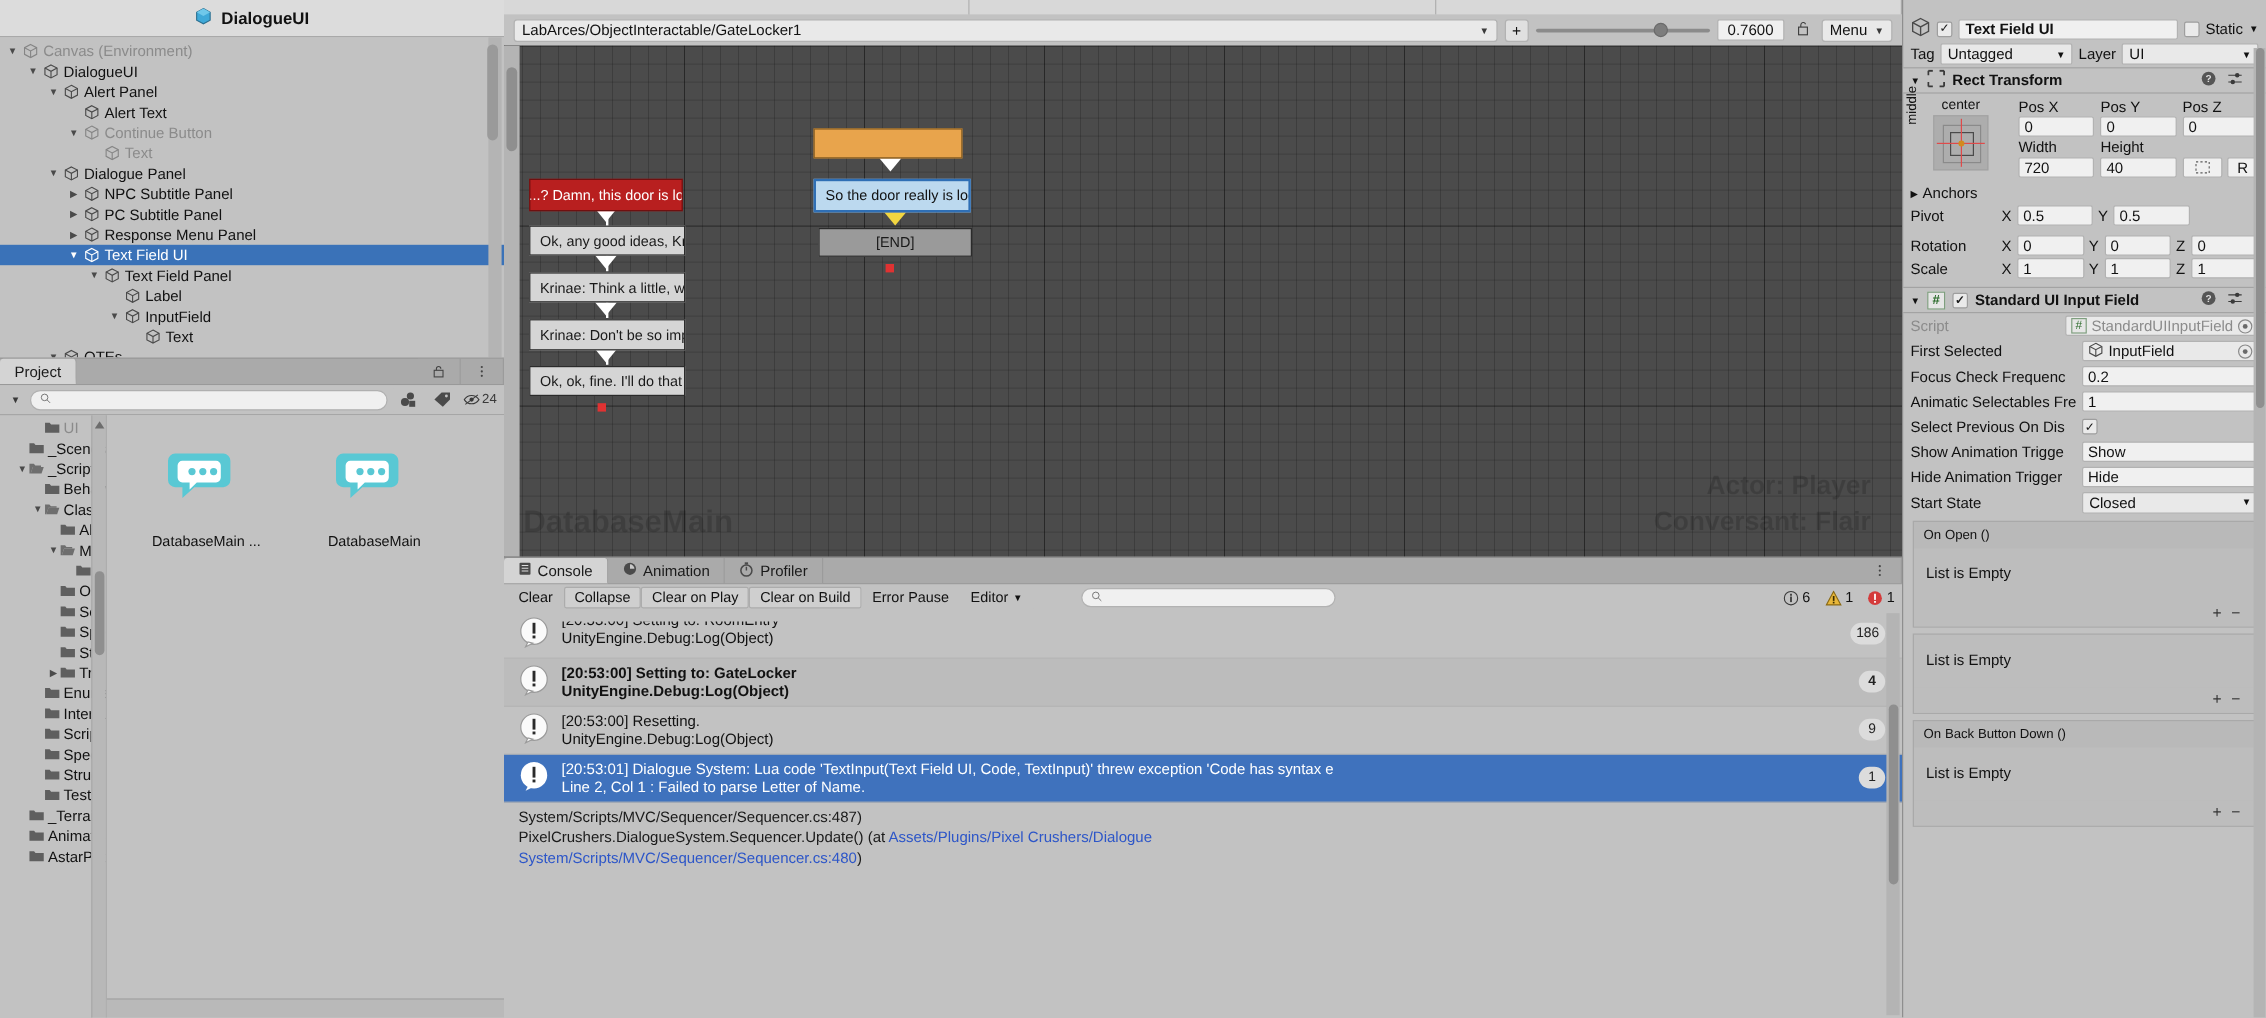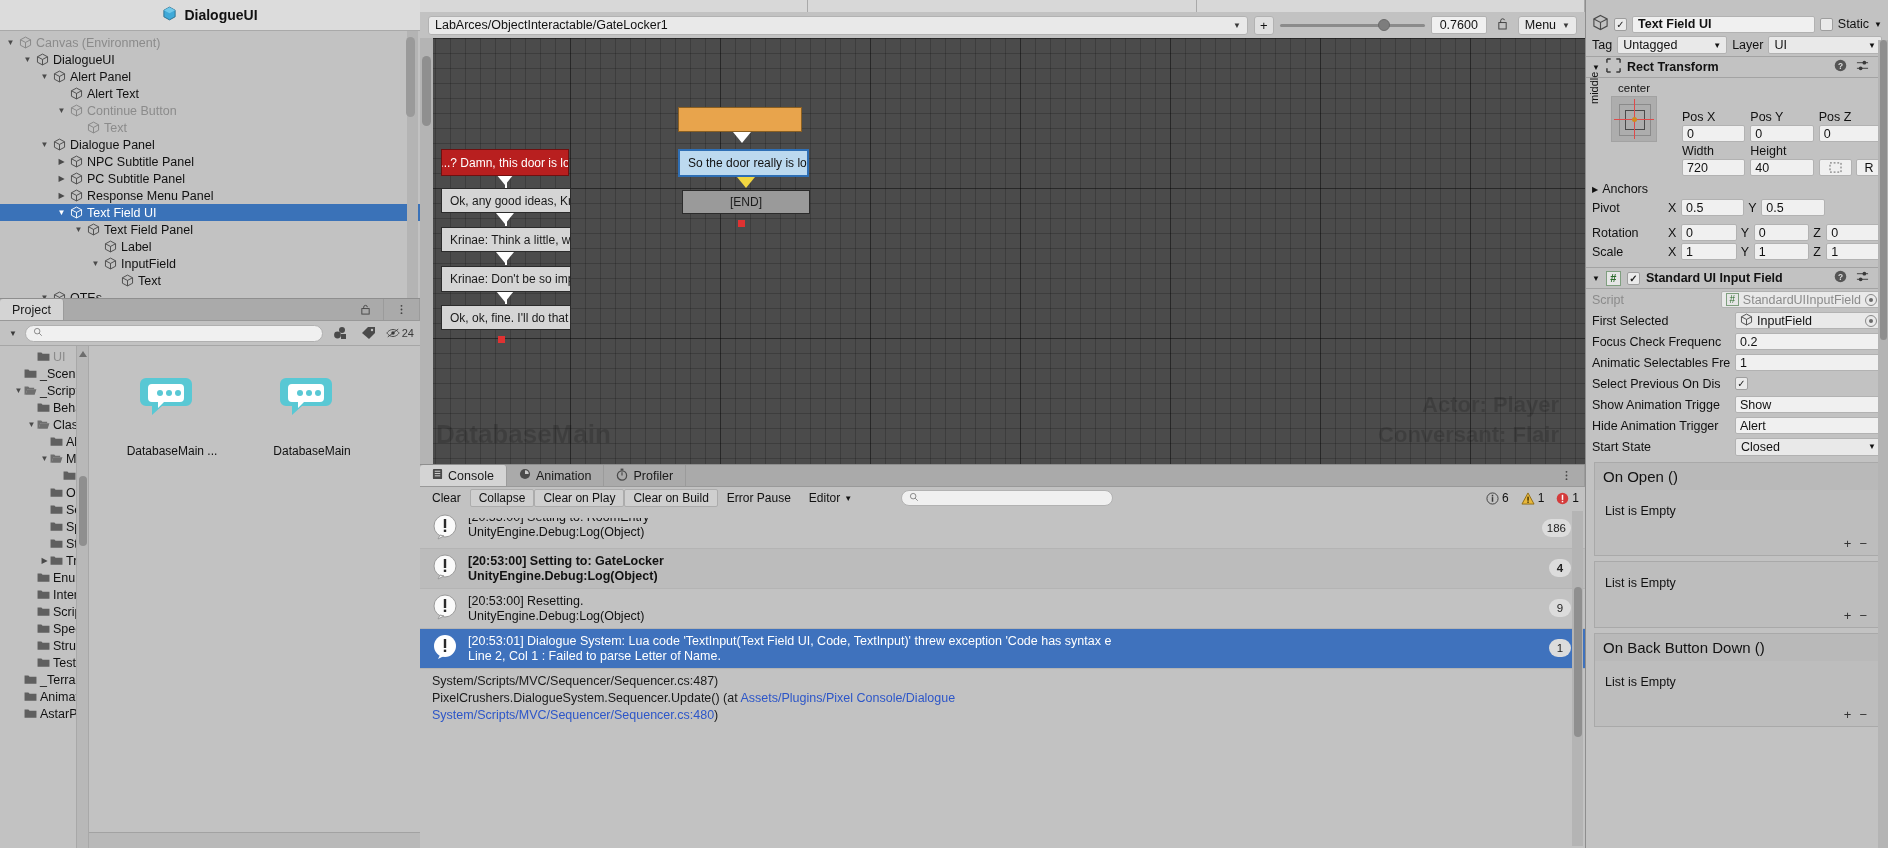--- a/index.html
+++ b/index.html
@@ -265,36 +265,36 @@
     position: absolute; left: 13px; top: 13px; width: 20px; height: 20px;
     border: 1px solid #4a4a4a;
   }
   .anchor-box .hline { position:absolute; left:2px; right:2px; top:22px; height:1px; background:#e04a4a; }
   .anchor-box .vline { position:absolute; top:2px; bottom:2px; left:22px; width:1px; background:#e04a4a; }
   .anchor-box .dot { position:absolute; left:20px; top:20px; width:5px; height:5px; background:#d28a1e; border-radius:50%; }
   .mid-label {
     position: absolute; left: -4px; top: 22px; font-size: 11px;
     transform: rotate(-90deg); transform-origin: left top;
   }
-  .fields3 { flex: 1; margin-top: 28px; }
+  .fields3 { flex: 1; }
   .f3row { display: flex; gap: 5px; margin-bottom: 2px; }
   .f3cell { flex: 1; }
   .f3cell .cap { font-size: 12.5px; margin-bottom: 1px; }
   .tf {
     height: 17px; background: #f0f0f0; border: 1px solid #b2b2b2; border-radius: 2px;
     font-size: 12.5px; display: flex; align-items: center; padding: 0 4px;
   }
   .xyz-row { display: flex; align-items: center; gap: 4px; padding: 1px 6px; }
   .xyz-row .lbl { width: 72px; font-size: 12.5px; }
   .xyz-row .ax { font-size: 12.5px; width: 9px; }
   .xyz-row .tf { flex: 1; }
   .evt-box {
     margin: 5px 8px 0 8px; border: 1px solid #a9a9a9; background: #b9b9b9;
   }
-  .evt-title { padding: 5px 8px; font-size: 15px; }
+  .evt-title { padding: 5px 8px; font-size: 11px; }
   .evt-body { padding: 14px 10px 16px 10px; font-size: 12.5px; background: #bdbdbd; }
   .evt-foot { display:flex; justify-content:flex-end; gap:8px; padding: 2px 12px 4px; background:#bdbdbd; }
   .evt-foot span { font-size: 13px; color:#333; }
   .ins-scroll {
     position:absolute; right:0; top:40px; bottom:0; width:10px; background:#b4b4b4;
   }
   .ins-scroll .thumb {
     position:absolute; left:2px; top:0; width:7px; height:300px;
     background:#8f8f8f; border-radius:4px;
   }
@@ -1071,21 +1071,21 @@
             <div>[20:53:01] Dialogue System: Lua code 'TextInput(Text Field UI, Code, TextInput)' threw exception 'Code has syntax e</div>
             <div>Line 2, Col 1 : Failed to parse Letter of Name.</div>
           </span>
           <span class="logcount">1</span>
         </div>
       </div>
 
     <div class="stack">
       <div>System/Scripts/MVC/Sequencer/Sequencer.cs:487)</div>
       <div>
-        <span>PixelCrushers.DialogueSystem.Sequencer.Update() (at </span><a href="#">Assets/Plugins/Pixel Console/Dialogue</a>
+        <span>PixelCrushers.DialogueSystem.Sequencer.Update() (at </span><a href="#">Assets/Plugins/Pixel Crushers/Dialogue</a>
       </div>
       <div>
         <a href="#">System/Scripts/MVC/Sequencer/Sequencer.cs:480</a><span>)</span>
       </div>
     </div>
 
     <div class="console-scroll">
       <div class="thumb"></div>
     </div>
   </div>
@@ -1335,21 +1335,21 @@
         </div>
         <div class="ins-row" style="height: 21px;">
           <span class="ins-label" style="width:138px;overflow:hidden;white-space:nowrap">Show Animation Trigge</span>
           <span class="tf" style="flex:1">
             <span>Show</span>
           </span>
         </div>
         <div class="ins-row" style="height: 21px;">
           <span class="ins-label" style="width:138px;overflow:hidden;white-space:nowrap">Hide Animation Trigger</span>
           <span class="tf" style="flex:1">
-            <span>Alert</span>
+            <span>Hide</span>
           </span>
         </div>
         <div class="ins-row" style="height: 21px;">
           <span class="ins-label" style="width:138px;overflow:hidden;white-space:nowrap">Start State</span>
           <span class="sel" style="flex:1">
             <span>Closed</span>
             <span style="font-size:8px">▼</span>
           </span>
         </div>
       </div>

